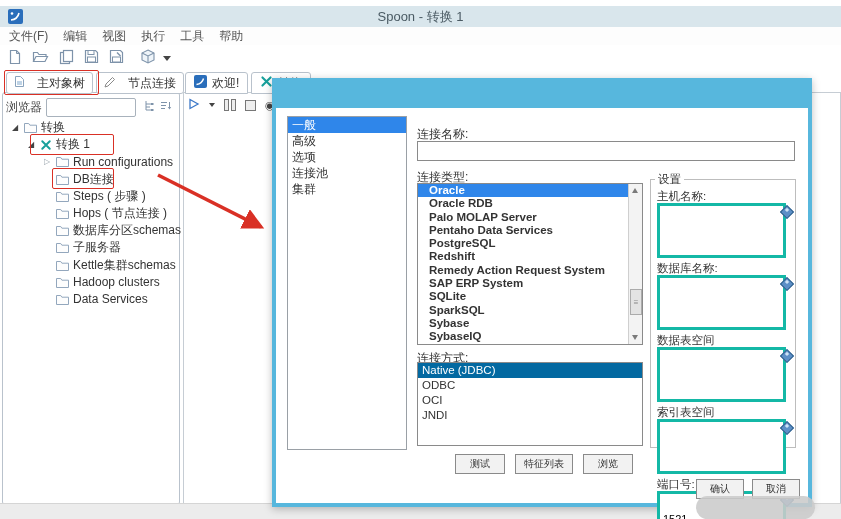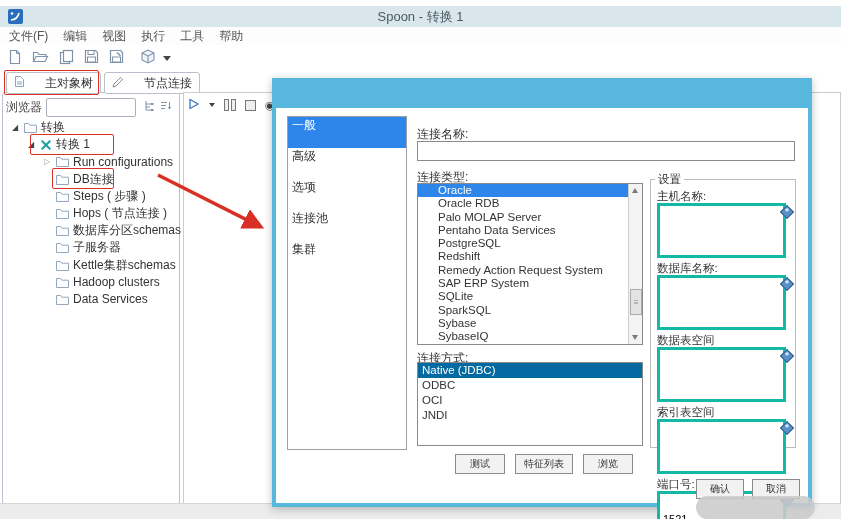--- a/index.html
+++ b/index.html
@@ -11,21 +11,21 @@
   .titlebar{left:0;top:6px;width:841px;height:21px;background:#d9e6ec;display:flex;align-items:center;}
   .titlebar .app-icon{margin-left:8px;display:flex;}
   .titlebar .title{position:absolute;left:0;right:0;text-align:center;color:#4a5a63;font-size:13px;}
   .menubar{left:0;top:27px;width:841px;height:18px;background:#fdfdfd;display:flex;align-items:center;gap:15px;padding-left:9px;color:#555;}
   .menubar span{cursor:default;}
   .toolbar{left:0;top:45px;width:841px;height:26px;background:#fff;display:flex;align-items:center;gap:10px;padding-left:8px;}
   .tb-caret{width:0;height:0;border-left:4px solid transparent;border-right:4px solid transparent;border-top:5px solid #444;margin-left:-3px;}
 
   
   .lp-box{left:2px;top:92px;width:176px;height:411px;background:#fff;border:1px solid #b9c2cc;border-radius:3px;}
-  .lp-tab{height:20px;display:inline-flex;align-items:center;gap:20px;padding:0 7px;background:#fff;
+  .lp-tab{height:20px;display:inline-flex;align-items:center;gap:12px;padding:0 7px;background:#fff;
           border:1px solid #b9c2cc;border-radius:3px;font-size:12px;color:#333;}
   .lp-tabs{left:6px;top:72px;display:flex;gap:3px;}
   .browser-row{left:6px;top:98px;width:168px;display:flex;align-items:center;gap:4px;}
   .browser-row .lbl{color:#444;}
   .browser-row input{width:84px;height:15px;border:1px solid #a8b2bc;border-radius:2px;outline:none;font-size:11px;}
   .browser-icons{display:flex;gap:5px;margin-left:4px;}
   .tree{left:2px;top:119px;width:176px;}
   .tree-row{display:flex;align-items:center;height:17.2px;gap:4px;white-space:nowrap;cursor:default;}
   .tree-row .caret{width:10px;font-size:8px;color:#444;text-align:center;flex:none;}
   .tree-row .caret.col{color:#9aa5ad;}
@@ -50,28 +50,28 @@
   
   .dialog{left:272px;top:78px;width:540px;height:429px;background:#57b7dd;z-index:10;box-shadow:0 2px 8px rgba(0,0,0,.25);}
   .dlg-titlebar{position:absolute;left:0;top:0;width:100%;height:30px;display:flex;align-items:center;}
   .dlg-titlebar .dtitle{position:absolute;left:0;right:0;text-align:center;font-size:14px;color:#2b2b2b;}
   .dlg-dbicon{margin-left:7px;display:flex;z-index:2;}
   .dlg-close{position:absolute;right:3px;top:2px;width:27px;height:24px;background:#cd5c51;border:1px solid #a94438;
              border-radius:2px;color:#47201b;font-weight:bold;font-size:13px;display:flex;align-items:center;justify-content:center;cursor:pointer;z-index:2;}
   .dlg-body{position:absolute;left:4px;top:30px;right:4px;bottom:4px;background:#fff;}
 
   .nav-list{position:absolute;left:11px;top:8px;width:118px;height:332px;border:1px solid #9aa0a6;background:#fff;overflow:hidden;}
-  .nav-item{height:31px;line-height:16px;padding-left:4px;font-size:12px;color:#333;cursor:default;}
+  .nav-item{height:16px;line-height:16px;padding-left:4px;font-size:12px;color:#333;cursor:default;}
   .nav-item.sel{background:#2f86ea;color:#fff;}
 
   .flabel{position:absolute;font-size:12px;color:#333;}
   .name-input{position:absolute;left:141px;top:33px;width:370px;height:18px;border:1px solid #8a8a8a;font-size:12px;padding:0 3px;outline:none;}
 
   .type-list{position:absolute;left:141px;top:75px;width:224px;height:160px;border:1px solid #8a8a8a;background:#fff;overflow:hidden;}
-  .type-item{height:13.3px;line-height:13.3px;padding-left:20px;font-size:11.5px;white-space:nowrap;cursor:default;}
+  .type-item{height:13.3px;line-height:13.3px;padding-left:11px;font-size:11.5px;white-space:nowrap;cursor:default;font-weight:bold;}
   .type-item.sel{background:#2f86ea;color:#fff;}
   .sb{position:absolute;right:0;top:0;bottom:0;width:13px;background:#f3f3f3;border-left:1px solid #cfcfcf;}
   .sb-up,.sb-dn{position:absolute;left:0;width:13px;height:13px;background:#f3f3f3;cursor:pointer;}
   .sb-up{top:0;} .sb-dn{bottom:0;}
   .sb-up::after{content:"";position:absolute;left:3px;top:4px;border-left:3.5px solid transparent;border-right:3.5px solid transparent;border-bottom:5px solid #7a7a7a;}
   .sb-dn::after{content:"";position:absolute;left:3px;top:4px;border-left:3.5px solid transparent;border-right:3.5px solid transparent;border-top:5px solid #7a7a7a;}
   .sb-thumb{position:absolute;left:1px;width:10px;top:105px;height:24px;background:#e3e3e3;border:1px solid #ababab;
             display:flex;align-items:center;justify-content:center;font-size:8px;color:#8a8a8a;cursor:grab;}
 
   .access-list{position:absolute;left:141px;top:254px;width:224px;height:82px;border:1px solid #8a8a8a;background:#fff;}
@@ -295,20 +295,37 @@
   <svg class="abs arrow-layer">
     <defs>
         <marker id="ah" markerWidth="8" markerHeight="8" refX="5" refY="3" orient="auto">
           <path d="M0 0L6 3L0 6z" fill="#d93025"></path>
         </marker>
       </defs>
     <line x1="10" y1="12" x2="113" y2="64" stroke="#d93025" stroke-width="3.6" marker-end="url(#ah)"></line>
   </svg>
 
   <div class="abs cv-box"></div>
+  <div class="abs cv-tabs">
+    <span class="cv-tab">
+      <span><svg width="13" height="13">
+            <rect width="13" height="13" rx="2" fill="#2a6ebb"></rect>
+            <path d="M2.5 9.5c2.8-.3 6-2.2 7-6" stroke="#fff" stroke-width="1.4" fill="none"></path>
+          </svg></span>
+      <span>欢迎!</span>
+    </span>
+    <span class="cv-tab">
+      <span><svg width="13" height="13" viewBox="0 0 16 16">
+            <g stroke="#18a09b" stroke-width="2.6" stroke-linecap="round">
+              <path d="M3 3l10 10M13 3L3 13"></path>
+            </g>
+          </svg></span>
+      <span>转换</span>
+    </span>
+  </div>
   <div class="abs run-toolbar">
     <span><svg width="12" height="12" viewBox="0 0 12 12">
           <path d="M2 1.5l8 4.5-8 4.5z" fill="#fff" stroke="#3c78c8" stroke-width="1.3"></path>
         </svg></span>
     <span class="rt-caret"></span>
     <span class="pause-bars">
         <i></i>
         <i></i>
       </span>
     <span class="stop-sq"></span>

